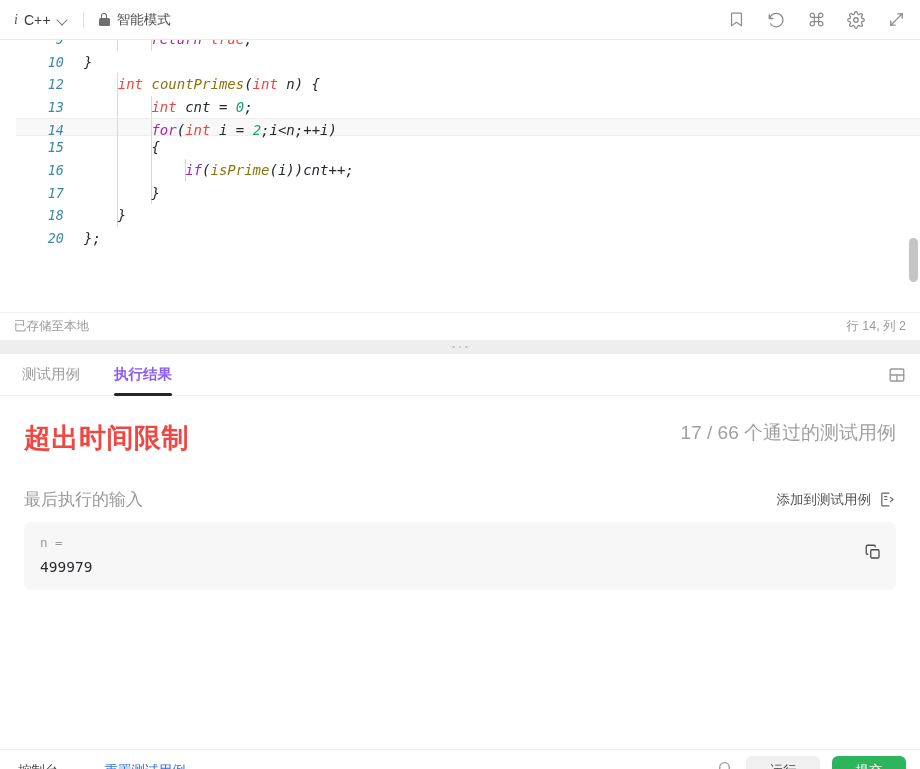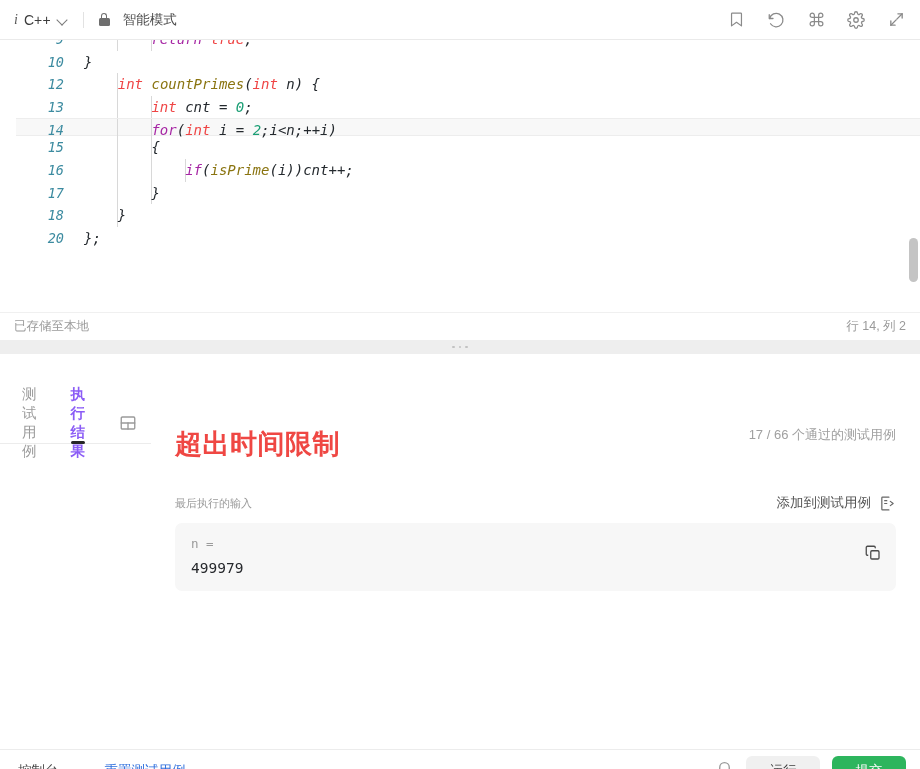--- a/index.html
+++ b/index.html
@@ -29,21 +29,21 @@
   }
   .lang-name { font-size: 14px; color: #3c3c3c; letter-spacing: .1px; }
   .chev-down { width: 12px; height: 12px; position: relative; margin-left: 1px; }
   .chev-down::before {
     content: ""; position: absolute; left: 1px; top: 2px;
     width: 7px; height: 7px;
     border-right: 1.4px solid #7a7a7a; border-bottom: 1.4px solid #7a7a7a;
     transform: rotate(45deg);
   }
   .vdivider { width: 1px; height: 16px; background: #e2e2e2; margin: 0 14px; }
-  .mode-group { display: flex; align-items: center; gap: 12px; cursor: pointer; }
+  .mode-group { display: flex; align-items: center; gap: 6px; cursor: pointer; }
   .lock-ico { width: 13px; height: 14px; position: relative; display:inline-block; }
   .lock-ico .shackle {
     position: absolute; left: 3.3px; top: 0px; width: 6.4px; height: 6px;
     border: 1.5px solid #6e6e6e; border-bottom: none;
     border-radius: 4px 4px 0 0;
   }
   .lock-ico .body {
     position: absolute; left: 1px; top: 5px; width: 11px; height: 8px;
     background: #6e6e6e; border-radius: 1.5px;
   }
@@ -100,21 +100,21 @@
   
   .splitter {
     flex: 0 0 14px; height: 14px;
     background: #eeeeee;
     display: flex; align-items: center; justify-content: center;
     cursor: row-resize; gap: 4px;
   }
   .splitter .dot { width: 2.5px; height: 2.5px; background: #c2c2c2; border-radius: 50%; }
 
   
-  .result-panel { flex: 1 1 auto; display: flex; flex-direction: row; background: #fff; min-height:0; position: relative; margin-top: 48px; }
+  .result-panel { flex: 1 1 auto; display: flex; flex-direction: column; background: #fff; min-height:0; position: relative; }
 
   .tabs-row {
     flex: 0 0 42px; height: 42px;
     display: flex; align-items: center;
     padding: 0 14px 0 22px;
     border-bottom: 1px solid #ececec;
     position: relative;
   }
   .tab {
     font-size: 14.5px; color: #9b9b9b;
@@ -129,25 +129,25 @@
   .panel-layout-ico { margin-left: auto; cursor: pointer; width: 18px; height: 18px; color:#9a9a9a; }
 
   .result-body { flex: 1 1 auto; padding: 0 24px; overflow: hidden; position: relative; }
 
   .verdict-row { display: flex; align-items: flex-start; margin-top: 24px; }
   .verdict {
     font-size: 27px; font-weight: 700; color: #ef4743;
     letter-spacing: .5px;
   }
   .passed-count {
-    margin-left: auto; font-size: 13px; color: #a0a0a0; white-space: nowrap;
+    margin-left: auto; font-size: 19px; color: #a0a0a0; white-space: nowrap;
   }
 
   .input-head { display: flex; align-items: center; margin-top: 32px; }
-  .input-label { font-size: 11px; color: #9a9a9a; }
+  .input-label { font-size: 17px; color: #9a9a9a; }
   .add-case { margin-left: auto; display: flex; align-items: center; gap: 8px; cursor: pointer; }
   .add-case-text { font-size: 13.5px; color: #555; }
   .add-case-ico { width: 17px; height: 17px; color: #666; }
 
   .input-box {
     margin-top: 11px;
     background: #f7f7f7; border-radius: 7px;
     padding: 13px 16px 15px 16px;
     position: relative; min-height: 68px;
   }

